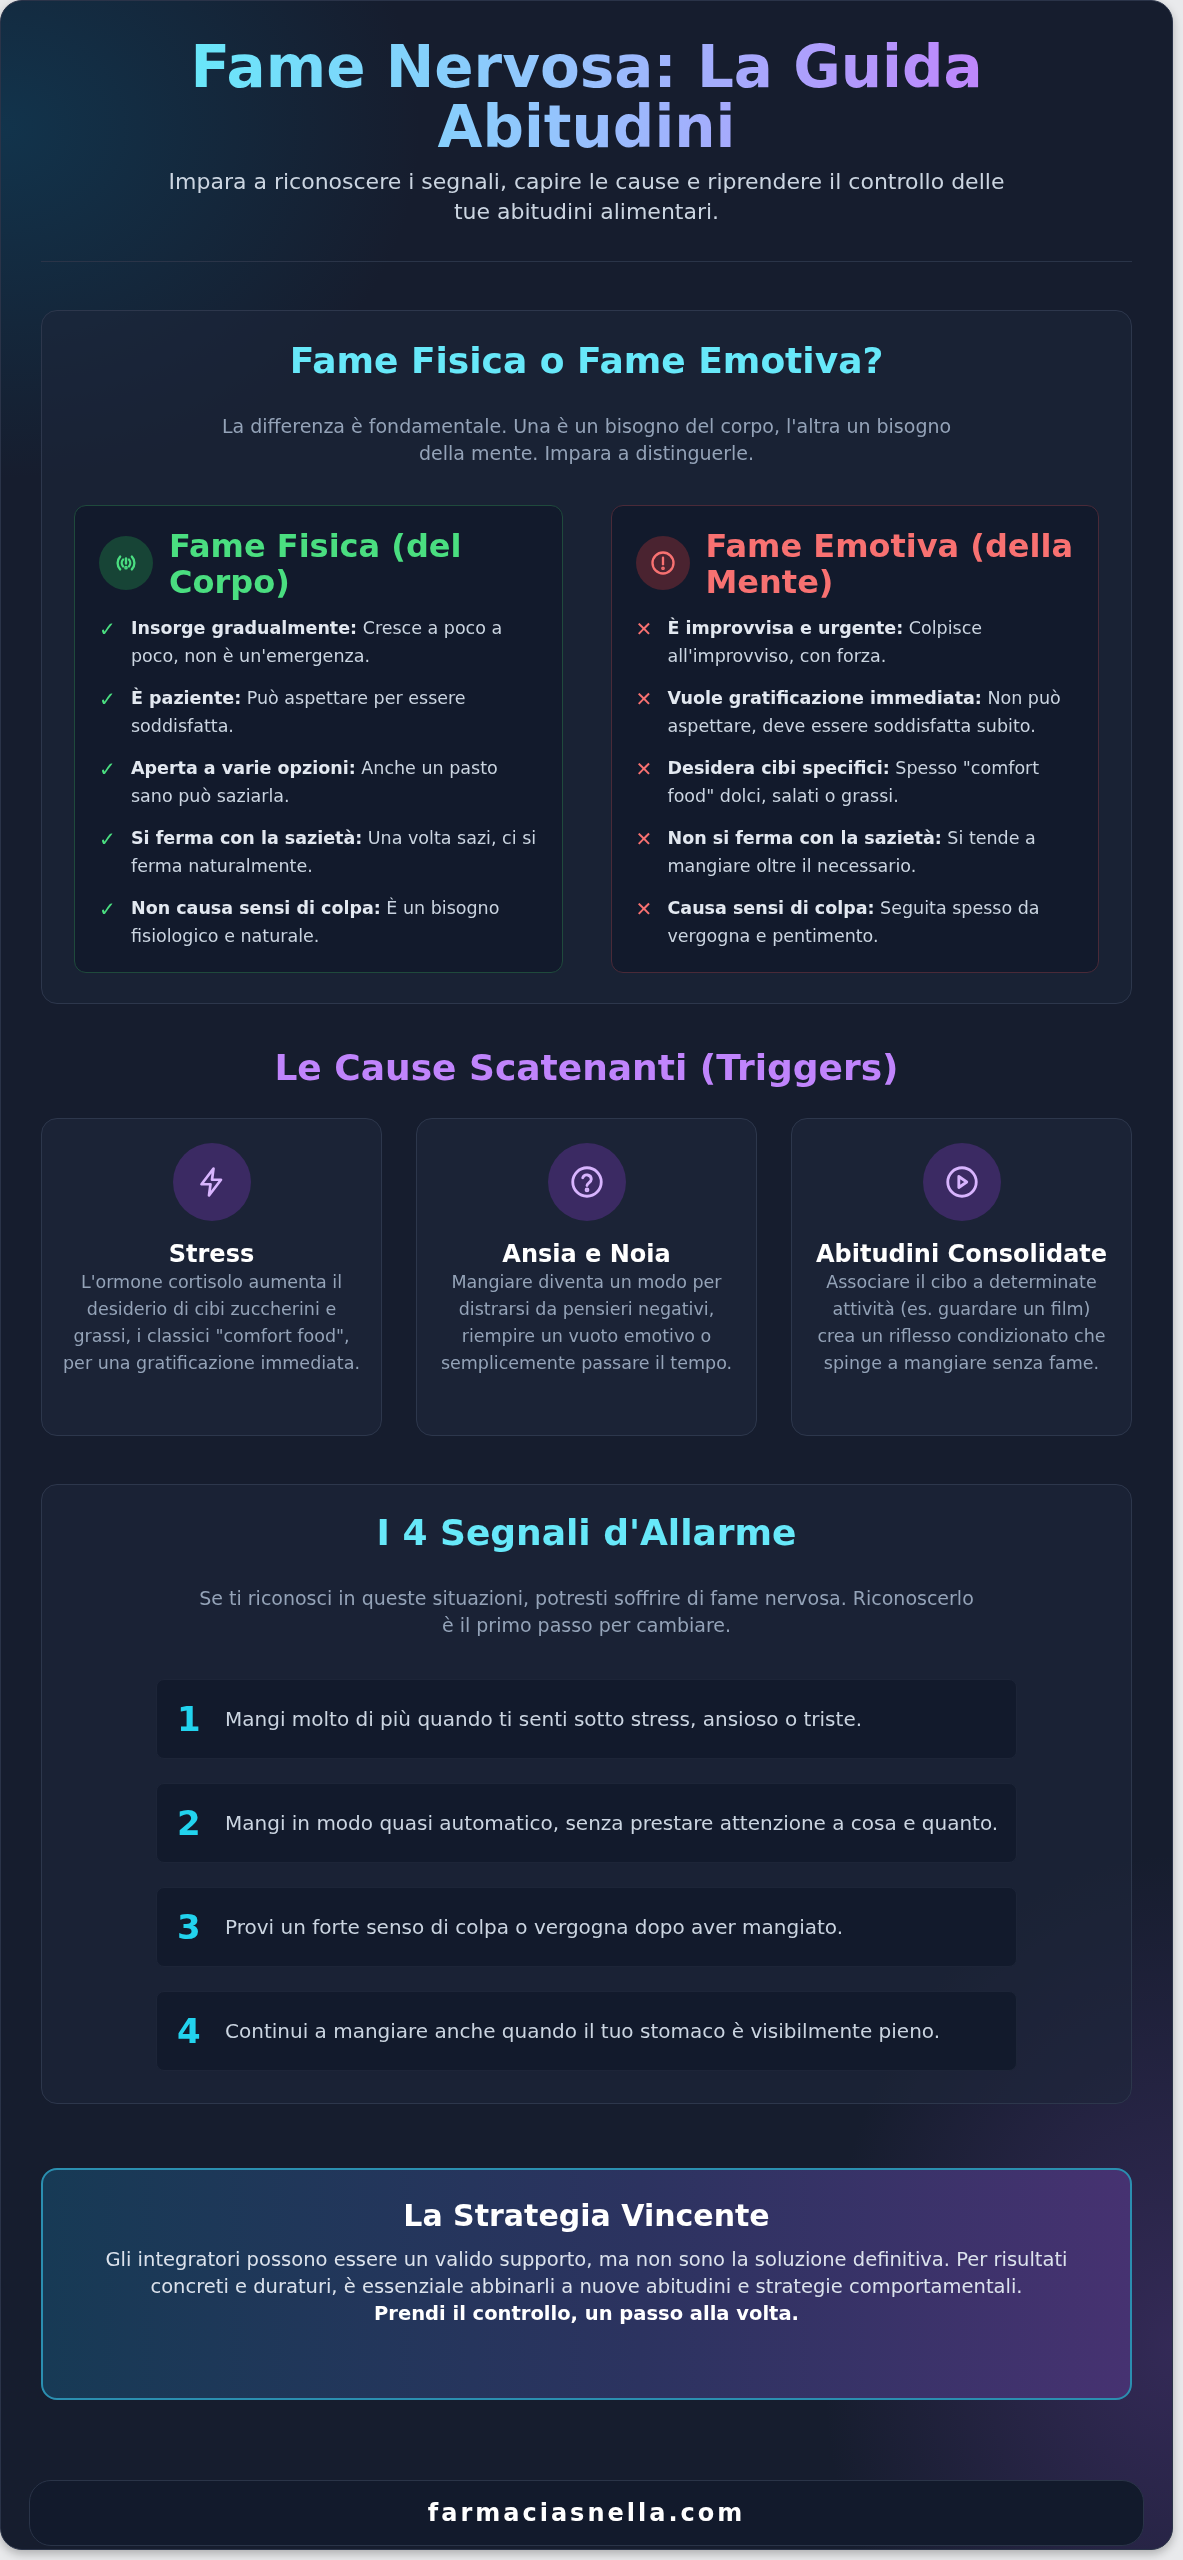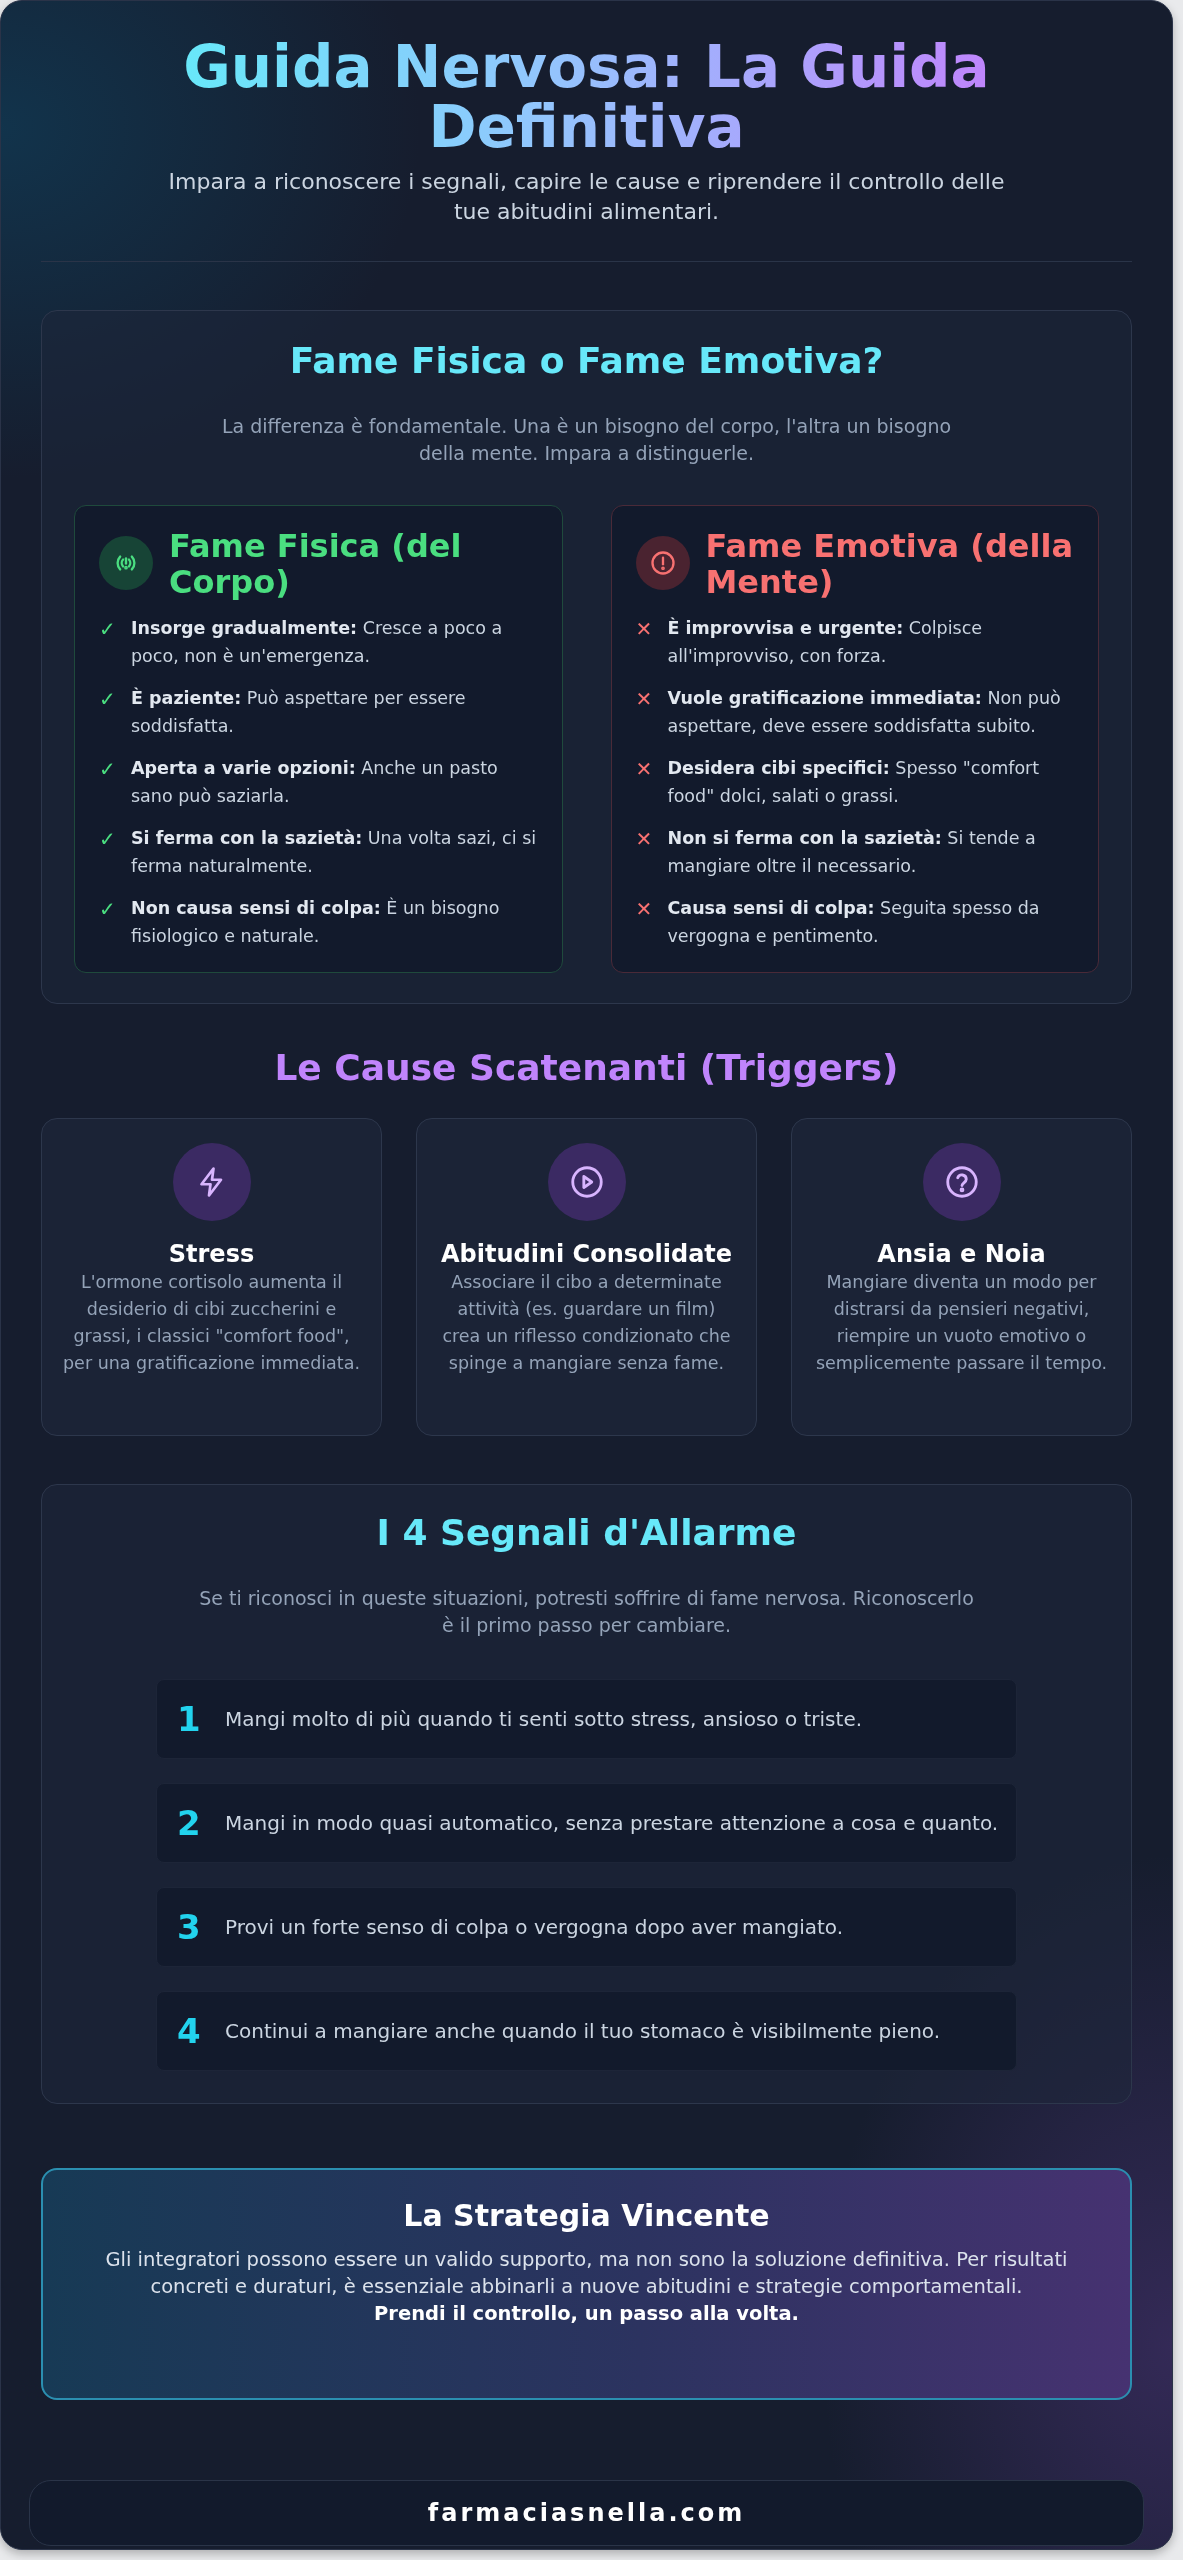--- a/index.html
+++ b/index.html
@@ -84,21 +84,21 @@
 
     .footer { margin: 80px 28px 0; height: 66px; border-radius: 22px; border: 1px solid #2a3448; background: #121a2c; display: flex; align-items: center; justify-content: center; }
     .footer-text { font-size: 24px; font-weight: bold; color: #ffffff; letter-spacing: 3px; }
   </style>
 </head>
 <body>
 
 <div class="page">
 
   <header class="header">
-    <h1 class="title">Guida Nervosa: La Guida Definitiva</h1>
+    <h1 class="title">Fame Nervosa: La Guida Abitudini</h1>
     <p class="subtitle">Impara a riconoscere i segnali, capire le cause e riprendere il controllo delle tue abitudini alimentari.</p>
   </header>
   <div class="divider"></div>
 
   <section class="section-card">
     <h2 class="section-title cyan">Fame Fisica o Fame Emotiva?</h2>
     <p class="section-desc">La differenza è fondamentale. Una è un bisogno del corpo, l'altra un bisogno della mente. Impara a distinguerle.</p>
 
     <div class="compare">
 
@@ -183,38 +183,38 @@
       <div class="cause-icon">
         <svg width="36" height="36" viewBox="0 0 24 24" fill="none" stroke="#d8b4fe" stroke-width="1.8" stroke-linejoin="round">
           <path d="M13 3L5 13.5h6L10 21l8-10.5h-6L13 3z"></path>
         </svg>
       </div>
       <div class="cause-title">Stress</div>
       <p class="cause-text">L'ormone cortisolo aumenta il desiderio di cibi zuccherini e grassi, i classici "comfort food", per una gratificazione immediata.</p>
     </div>
     <div class="cause-card">
       <div class="cause-icon">
-        <svg width="38" height="38" viewBox="0 0 24 24" fill="none" stroke="#d8b4fe" stroke-width="1.8" stroke-linejoin="round">
-          <circle cx="12" cy="12" r="9"></circle>
-            <path d="M10 8.5l5 3.5-5 3.5z"></path>
-        </svg>
-      </div>
-      <div class="cause-title">Abitudini Consolidate</div>
-      <p class="cause-text">Associare il cibo a determinate attività (es. guardare un film) crea un riflesso condizionato che spinge a mangiare senza fame.</p>
-    </div>
-    <div class="cause-card">
-      <div class="cause-icon">
         <svg width="38" height="38" viewBox="0 0 24 24" fill="none" stroke="#d8b4fe" stroke-width="1.8" stroke-linecap="round">
           <circle cx="12" cy="12" r="9"></circle>
             <path d="M9.3 9.3a2.8 2.8 0 0 1 5.4 1c0 1.9-2.7 2.5-2.7 3.9"></path>
             <circle cx="12" cy="17" r="0.6" fill="#d8b4fe"></circle>
         </svg>
       </div>
       <div class="cause-title">Ansia e Noia</div>
       <p class="cause-text">Mangiare diventa un modo per distrarsi da pensieri negativi, riempire un vuoto emotivo o semplicemente passare il tempo.</p>
+    </div>
+    <div class="cause-card">
+      <div class="cause-icon">
+        <svg width="38" height="38" viewBox="0 0 24 24" fill="none" stroke="#d8b4fe" stroke-width="1.8" stroke-linejoin="round">
+          <circle cx="12" cy="12" r="9"></circle>
+            <path d="M10 8.5l5 3.5-5 3.5z"></path>
+        </svg>
+      </div>
+      <div class="cause-title">Abitudini Consolidate</div>
+      <p class="cause-text">Associare il cibo a determinate attività (es. guardare un film) crea un riflesso condizionato che spinge a mangiare senza fame.</p>
     </div>
   </div>
 
   <section class="signals-card">
     <h2 class="section-title cyan">I 4 Segnali d'Allarme</h2>
     <p class="section-desc">Se ti riconosci in queste situazioni, potresti soffrire di fame nervosa. Riconoscerlo è il primo passo per cambiare.</p>
     <div class="signal-list">
       <div class="signal">
         <span class="signal-num">1</span>
         <span class="signal-text">Mangi molto di più quando ti senti sotto stress, ansioso o triste.</span>

